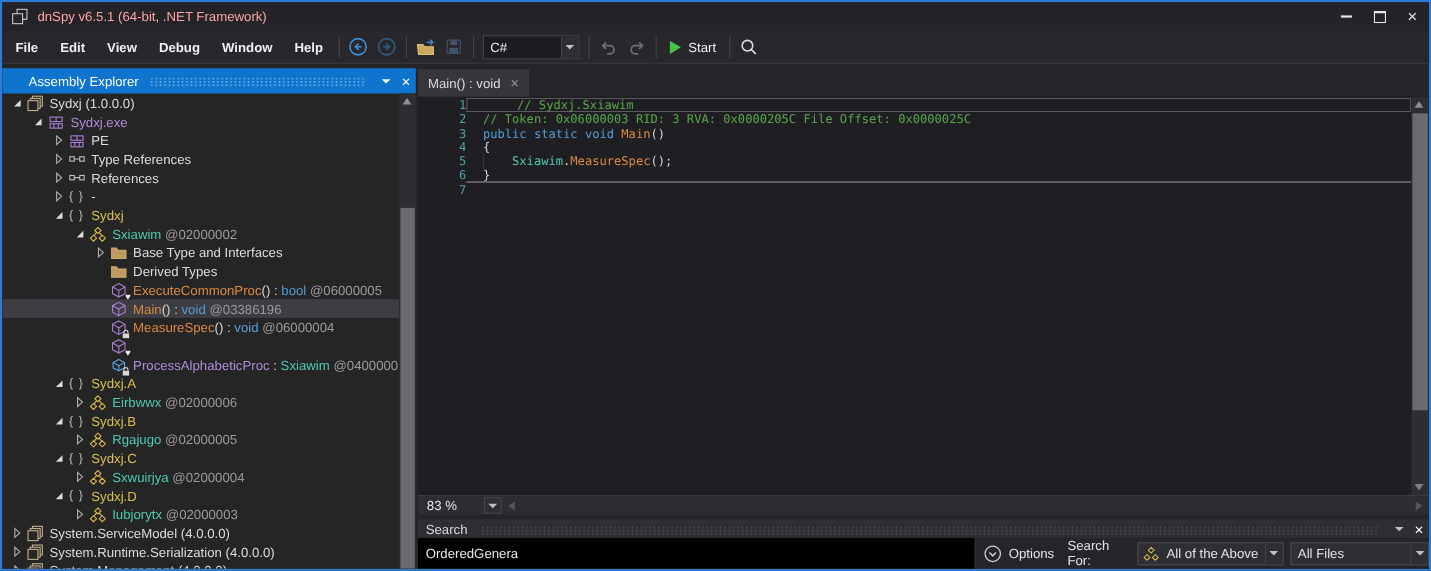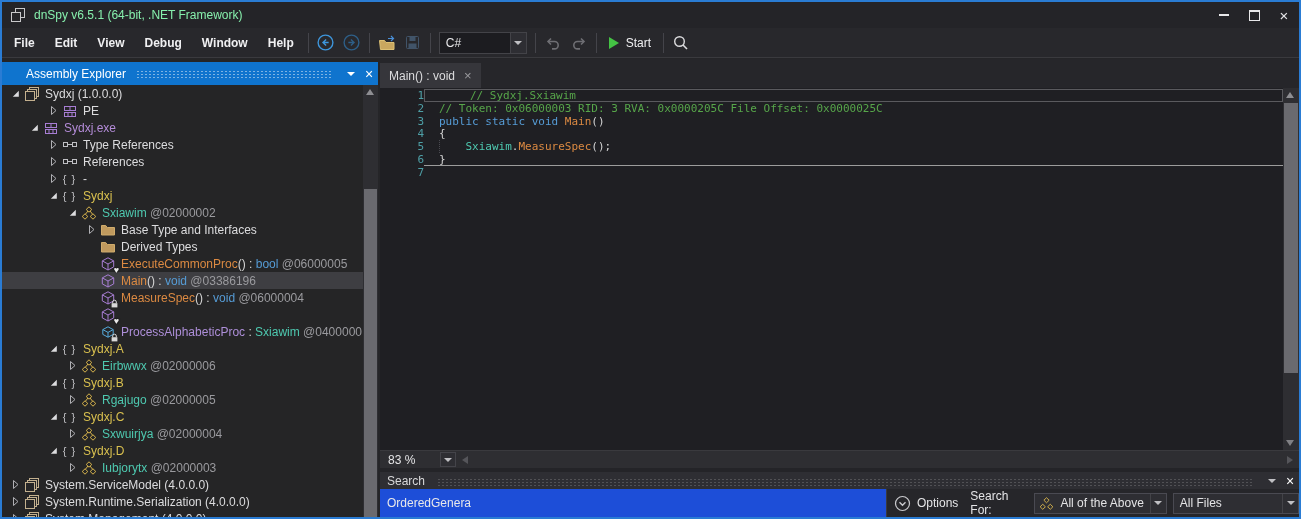--- a/index.html
+++ b/index.html
@@ -5,21 +5,21 @@
   html,body{margin:0;padding:0;background:#111;}
   .window{position:relative;width:1301px;height:519px;background:#252528;
     border:2px solid #2A7CD4;box-sizing:border-box;overflow:hidden;
     font-family:"Liberation Sans",sans-serif;font-size:12px;color:#DCDCDE;
     -webkit-font-smoothing:antialiased;}
 
   
   .titlebar{position:absolute;left:0;top:0;right:0;height:26px;background:#242428;
     display:flex;align-items:center;}
   .titlebar .appicon{margin:0 8px 0 8px;display:flex;}
-  .titlebar .title{color:#86efac;}
+  .titlebar .title{color:#fca5a5;}
   .winbtns{margin-left:auto;display:flex;height:100%;}
   .wbtn{width:30px;height:100%;display:flex;align-items:center;justify-content:center;color:#E8E8EA;}
   .glyph-min{width:10px;height:2px;background:#E8E8EA;display:block;}
   .glyph-max{width:9px;height:8px;border:1px solid #E8E8EA;border-top-width:2px;display:block;}
   .glyph-x{font-size:15px;line-height:15px;}
 
   
   .toolbar{position:absolute;left:0;top:26px;right:0;height:30px;background:#28282C;
     display:flex;align-items:center;border-bottom:1px solid #3A3A3E;box-sizing:border-box;}
   .menu{display:flex;align-items:center;height:100%;margin-left:2px;}
@@ -89,21 +89,21 @@
   .harr-r{width:0;height:0;border-top:4.5px solid transparent;border-bottom:4.5px solid transparent;border-left:6px solid #55555A;}
   .panelgap{height:4px;background:#242428;flex:none;}
 
   
   .searchpanel{height:45px;flex:none;background:#26262A;display:flex;flex-direction:column;}
   .sheader{height:20px;background:#2E2E33;display:flex;align-items:center;color:#D8D8DA;}
   .sheader .htitle{padding-left:7px;}
   .sdots{flex:1;height:8px;margin:2px 10px 0 12px;
     background-image:radial-gradient(rgba(255,255,255,.17) .8px, transparent 1px);background-size:4px 3px;}
   .srow{flex:1;display:flex;align-items:center;}
-  .sinput{width:499px;height:100%;background:#1d4ed8;border:none;border-right:1px solid #3A3A3E;
+  .sinput{width:499px;height:100%;background:#000000;border:none;border-right:1px solid #3A3A3E;
     color:#E8E8EA;font-family:"Liberation Sans",sans-serif;font-size:12px;padding:0 0 0 7px;outline:none;flex:none;}
   .opts{flex:1;display:flex;align-items:center;gap:6px;padding-left:7px;color:#E4E4E6;}
   .scombo{height:21px;background:#2E2E33;border:1px solid #4A4A52;box-sizing:border-box;display:flex;align-items:center;}
   .scombo .cval{padding:0 6px;white-space:nowrap;}
   .scombo .cicon{padding-left:4px;display:flex;}
   .sfor{margin-left:6px;}
 </style>
 </head>
 <body>
 
@@ -222,58 +222,58 @@
           <span class="ticon">
             <svg width="16" height="16" viewBox="0 0 16 16">
               <rect x="5.5" y="1.5" width="9" height="9" fill="none" stroke="#C3B08E"></rect>
               <rect x="3.5" y="3.5" width="9" height="9" fill="#252526" stroke="#C3B08E"></rect>
               <rect x="1.5" y="5.5" width="9" height="9" fill="#252526" stroke="#C3B08E"></rect>
             </svg>
           </span>
           <span><span class="c-plain">Sydxj (1.0.0.0)</span></span>
         </div>
         <div class="trow">
-          <span class="tind" style="width: 38px;"></span>
-          <span class="texp">
-            <svg width="11" height="11" viewBox="0 0 11 11">
-              <path d="M3.5 1.5 L8 5.5 L3.5 9.5 Z" fill="none" stroke="#B0B0B4"></path>
+          <span class="tind" style="width: 19px;"></span>
+          <span class="texp">
+            <svg width="11" height="11" viewBox="0 0 11 11">
+              <path d="M8.8 2.8 V8.8 H2.8 Z" fill="#DCDCDE"></path>
             </svg>
           </span>
           <span class="ticon">
             <svg width="16" height="16" viewBox="0 0 16 16">
               <g fill="none" stroke="#A87ED4">
                 <rect x="2.5" y="3.5" width="11" height="4"></rect>
                 <rect x="2.5" y="9.5" width="11" height="4"></rect>
                 <line x1="8" y1="3.5" x2="8" y2="7.5"></line>
                 <line x1="6" y1="9.5" x2="6" y2="13.5"></line>
                 <line x1="10" y1="9.5" x2="10" y2="13.5"></line>
               </g>
             </svg>
           </span>
-          <span><span class="c-plain">PE</span></span>
-        </div>
-        <div class="trow">
-          <span class="tind" style="width: 19px;"></span>
-          <span class="texp">
-            <svg width="11" height="11" viewBox="0 0 11 11">
-              <path d="M8.8 2.8 V8.8 H2.8 Z" fill="#DCDCDE"></path>
+          <span><span class="c-module">Sydxj.exe</span></span>
+        </div>
+        <div class="trow">
+          <span class="tind" style="width: 38px;"></span>
+          <span class="texp">
+            <svg width="11" height="11" viewBox="0 0 11 11">
+              <path d="M3.5 1.5 L8 5.5 L3.5 9.5 Z" fill="none" stroke="#B0B0B4"></path>
             </svg>
           </span>
           <span class="ticon">
             <svg width="16" height="16" viewBox="0 0 16 16">
               <g fill="none" stroke="#A87ED4">
                 <rect x="2.5" y="3.5" width="11" height="4"></rect>
                 <rect x="2.5" y="9.5" width="11" height="4"></rect>
                 <line x1="8" y1="3.5" x2="8" y2="7.5"></line>
                 <line x1="6" y1="9.5" x2="6" y2="13.5"></line>
                 <line x1="10" y1="9.5" x2="10" y2="13.5"></line>
               </g>
             </svg>
           </span>
-          <span><span class="c-module">Sydxj.exe</span></span>
+          <span><span class="c-plain">PE</span></span>
         </div>
         <div class="trow">
           <span class="tind" style="width: 38px;"></span>
           <span class="texp">
             <svg width="11" height="11" viewBox="0 0 11 11">
               <path d="M3.5 1.5 L8 5.5 L3.5 9.5 Z" fill="none" stroke="#B0B0B4"></path>
             </svg>
           </span>
           <span class="ticon">
             <svg width="16" height="16" viewBox="0 0 16 16">

